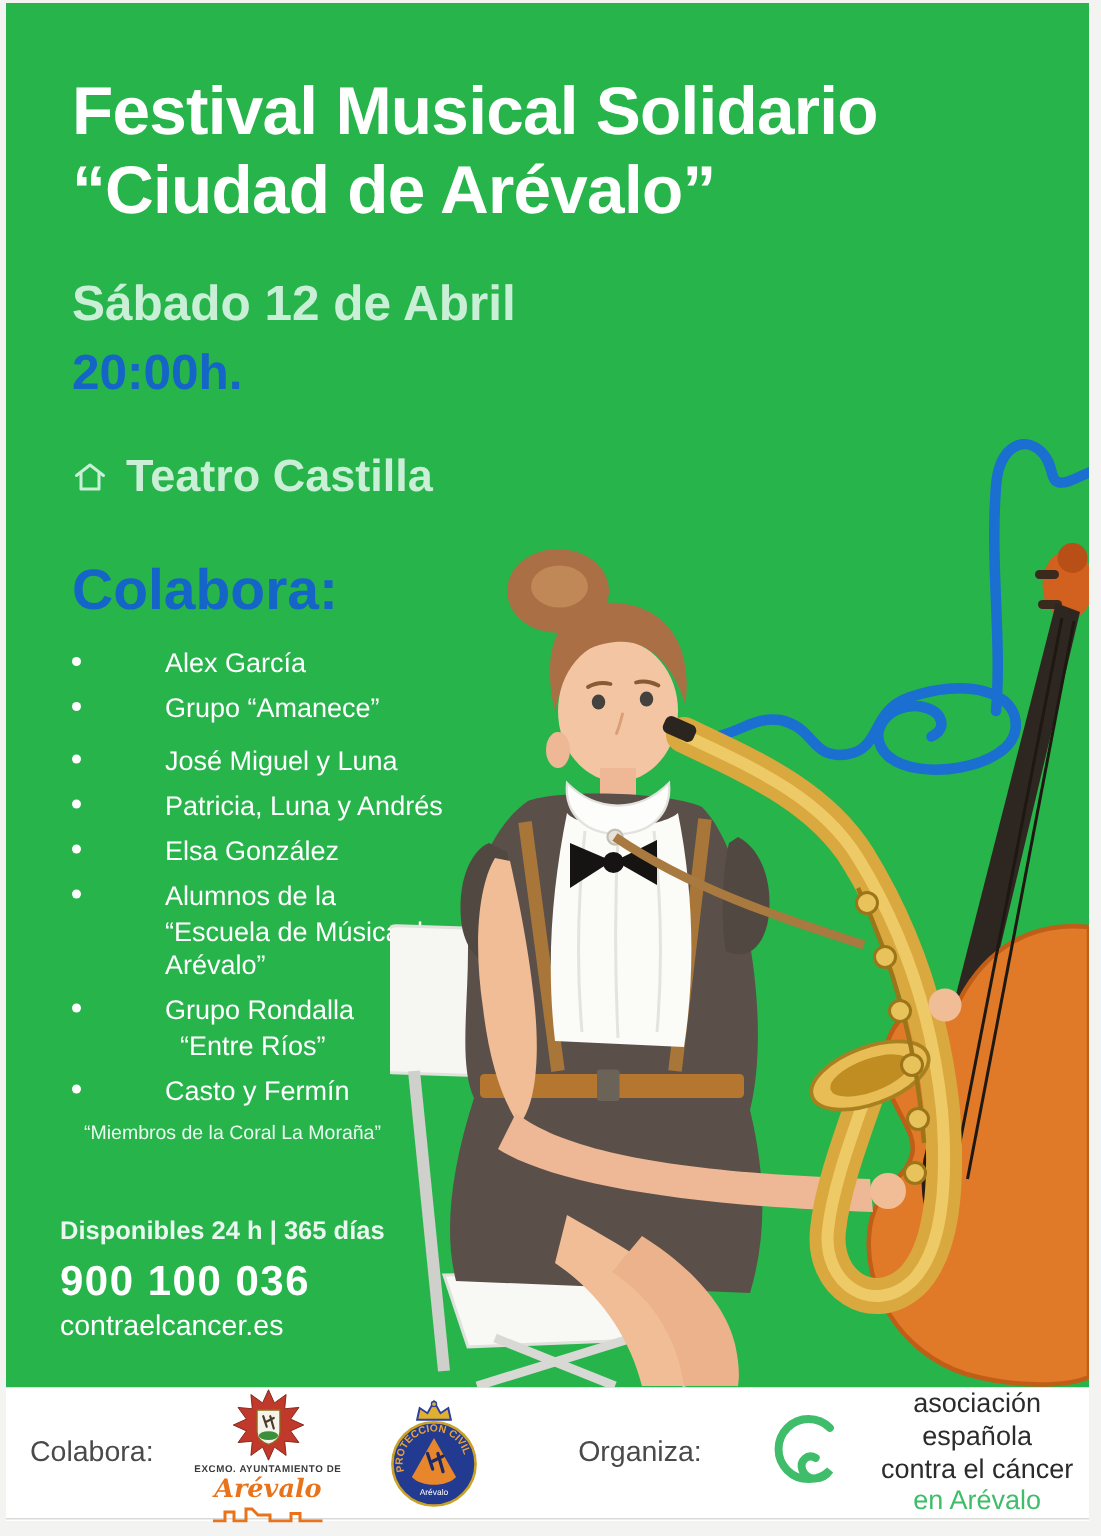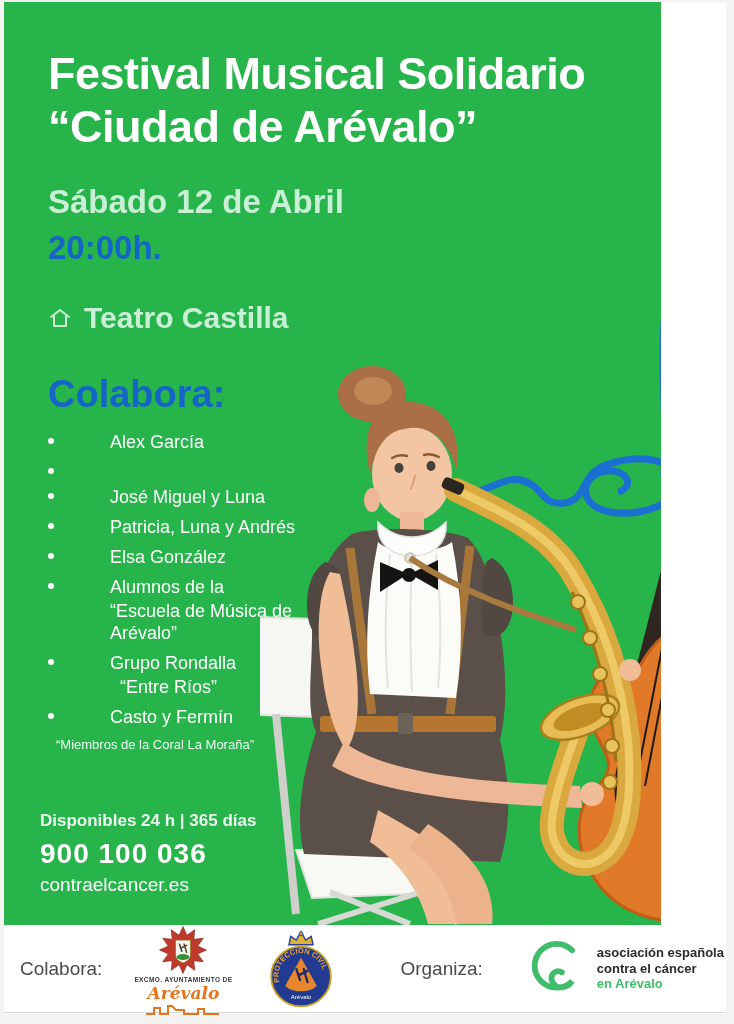--- a/index.html
+++ b/index.html
@@ -9,21 +9,21 @@
     font-family:"Liberation Sans", sans-serif;
     position:relative;
     -webkit-font-smoothing:antialiased;
   }
   .page{position:absolute;inset:0;overflow:hidden;}
   .poster{
     position:absolute;left:4px;top:2px;width:722px;height:1012px;
     background:#ffffff;
   }
   .green{
-    position:relative;width:657px;height:923px;
+    position:relative;width:722px;height:923px;
     background:#27b44b;
     overflow:hidden;
   }
   .title{
     padding:46px 0 0 44px;
     color:#ffffff;font-weight:bold;
     font-size:45px;line-height:1.17;letter-spacing:-0.5px;
   }
   .date{
     margin:30px 0 0 44px;
@@ -83,21 +83,21 @@
   .ayto svg{display:block;margin:2px auto 0;}
   .ayto-l1{font-size:6.5px;color:#3a3a3a;font-weight:bold;letter-spacing:0.4px;margin-top:1px;}
   .ayto-name{
     font-family:"DejaVu Serif", serif;font-style:italic;font-weight:bold;
     color:#e8731a;font-size:17px;margin-top:1px;
   }
   .pc-logo{margin-left:26px;}
   .organiza-label{margin-left:66px;}
   .aecc{display:flex;align-items:center;margin-left:44px;}
   .aecc svg{display:block;}
-  .aecc-text{margin-left:12px;font-weight:bold;font-size:13px;line-height:1.22;color:#2b2b2b;}
+  .aecc-text{margin-left:12px;font-weight:normal;font-size:18px;line-height:1.22;color:#2b2b2b;text-align:center;}
   .aecc-text .green-line{color:#3fbd6a;}
 </style>
 </head>
 <body>
 
 <div class="page">
   <div class="poster">
     <div class="green">
 
       <div class="title">
@@ -118,20 +118,21 @@
 
       <div class="artists-heading">Colabora:</div>
 
       <ul class="artists">
         <li>
           <span class="bullet"></span>
           <span class="a-lines"><span>Alex García</span></span>
         </li>
         <li>
           <span class="bullet"></span>
+          <span class="a-lines"><span>Grupo “Amanece”</span></span>
         </li>
         <li class="gap">
           <span class="bullet"></span>
           <span class="a-lines"><span>José Miguel y Luna</span></span>
         </li>
         <li>
           <span class="bullet"></span>
           <span class="a-lines"><span>Patricia, Luna y Andrés</span></span>
         </li>
         <li>

